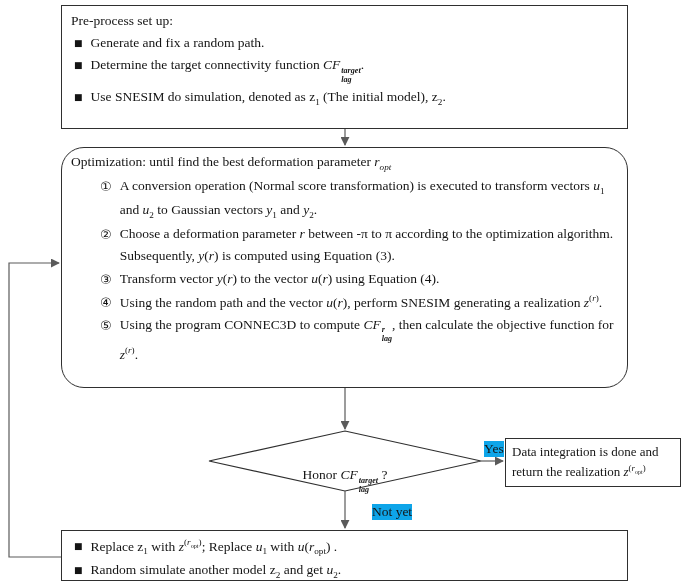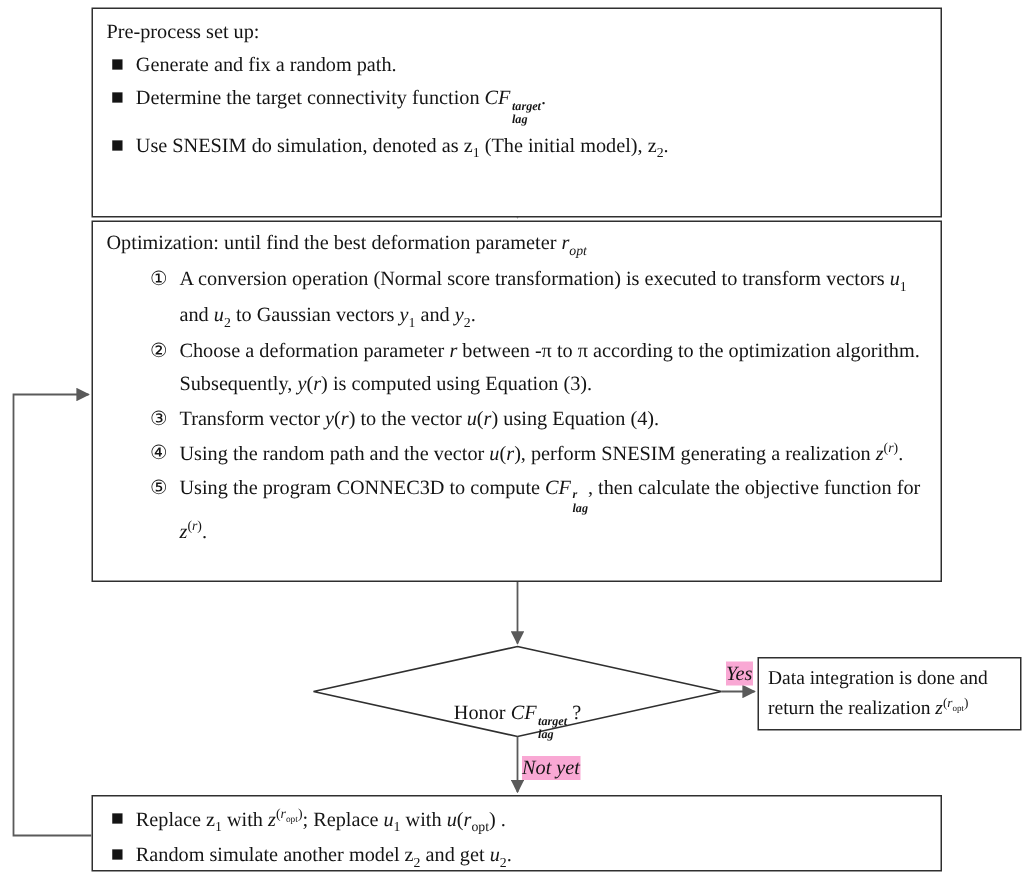--- a/index.html
+++ b/index.html
@@ -6,44 +6,44 @@
   #canvas {
     position:relative; width:685px; height:584px; background:#fff;
     font-family:"Liberation Serif", serif; font-size:13.5px; color:#141414;
     overflow:hidden;
   }
   #arrow-layer { position:absolute; left:0; top:0; width:685px; height:584px; pointer-events:none; }
   .box {
     position:absolute; background:#fff; border:1px solid #2f2f2f; box-sizing:border-box;
     line-height:1.42;
   }
-  #box-preprocess { left:61px; top:5px;   width:567px; height:140px; padding:5px 10px 3px 9px; }
-  #box-optimization { left:61px; top:147px; width:567px; height:241px; padding:4px 10px 3px 9px; }
+  #box-preprocess { left:61px; top:5px;   width:567px; height:124px; padding:5px 10px 3px 9px; }
+  #box-optimization { left:61px; top:147px; width:567px; height:241px; padding:4px 10px 3px 9px;border-radius:23px; }
   #box-done { left:505px; top:438px; width:176px; height:49px; padding:3px 6px; font-size:13px; line-height:1.5; }
   #box-loop { left:61px; top:530px; width:567px; height:51px; padding:4px 10px 3px 9px; line-height:1.5; }
 
   .brow { display:flex; align-items:flex-start; margin-top:3px; margin-left:3px; }
   .bul { font-family:"DejaVu Sans", sans-serif; font-size:9px; margin-right:8px; padding-top:4px; flex:0 0 auto; }
   .btext { flex:1; }
   .note { margin-top:6px; }
 
   .steps { margin-left:29px; margin-top:1px; }
   .step { display:flex; line-height:1.67; }
   .step-num { font-family:"DejaVu Sans", sans-serif; font-size:13px; flex:0 0 auto; margin-right:8px; padding-top:1px; }
   .step-text { flex:1; }
 
   sub, sup { font-size:0.68em; }
   .ss { display:inline-flex; flex-direction:column; font-size:0.6em; line-height:1.12;
         vertical-align:-0.45em; margin-left:1px; text-align:left; }
   .ss > i { display:block;font-weight:bold; }
 
-  .float-label { position:absolute; background:#f9a8d4;font-style:italic; }
+  .float-label { position:absolute; background:#0ea5e9; }
   #diamond-text { position:absolute; left:245px; top:467px; width:200px; text-align:center; }
   #yes-label    { left:484px; top:441px; }
-  #notyet-label { left:348px; top:504px; }
+  #notyet-label { left:372px; top:504px; }
 </style>
 </head>
 <body>
 
 <div id="canvas">
 
   <svg id="arrow-layer" viewBox="0 0 685 584">
     <defs>
       <marker id="arrow" viewBox="0 0 10 10" refX="9" refY="5" markerWidth="7.5" markerHeight="7.5" orient="auto-start-reverse">
         <path d="M0,0 L10,5 L0,10 z" fill="#5a5a5a"></path>

